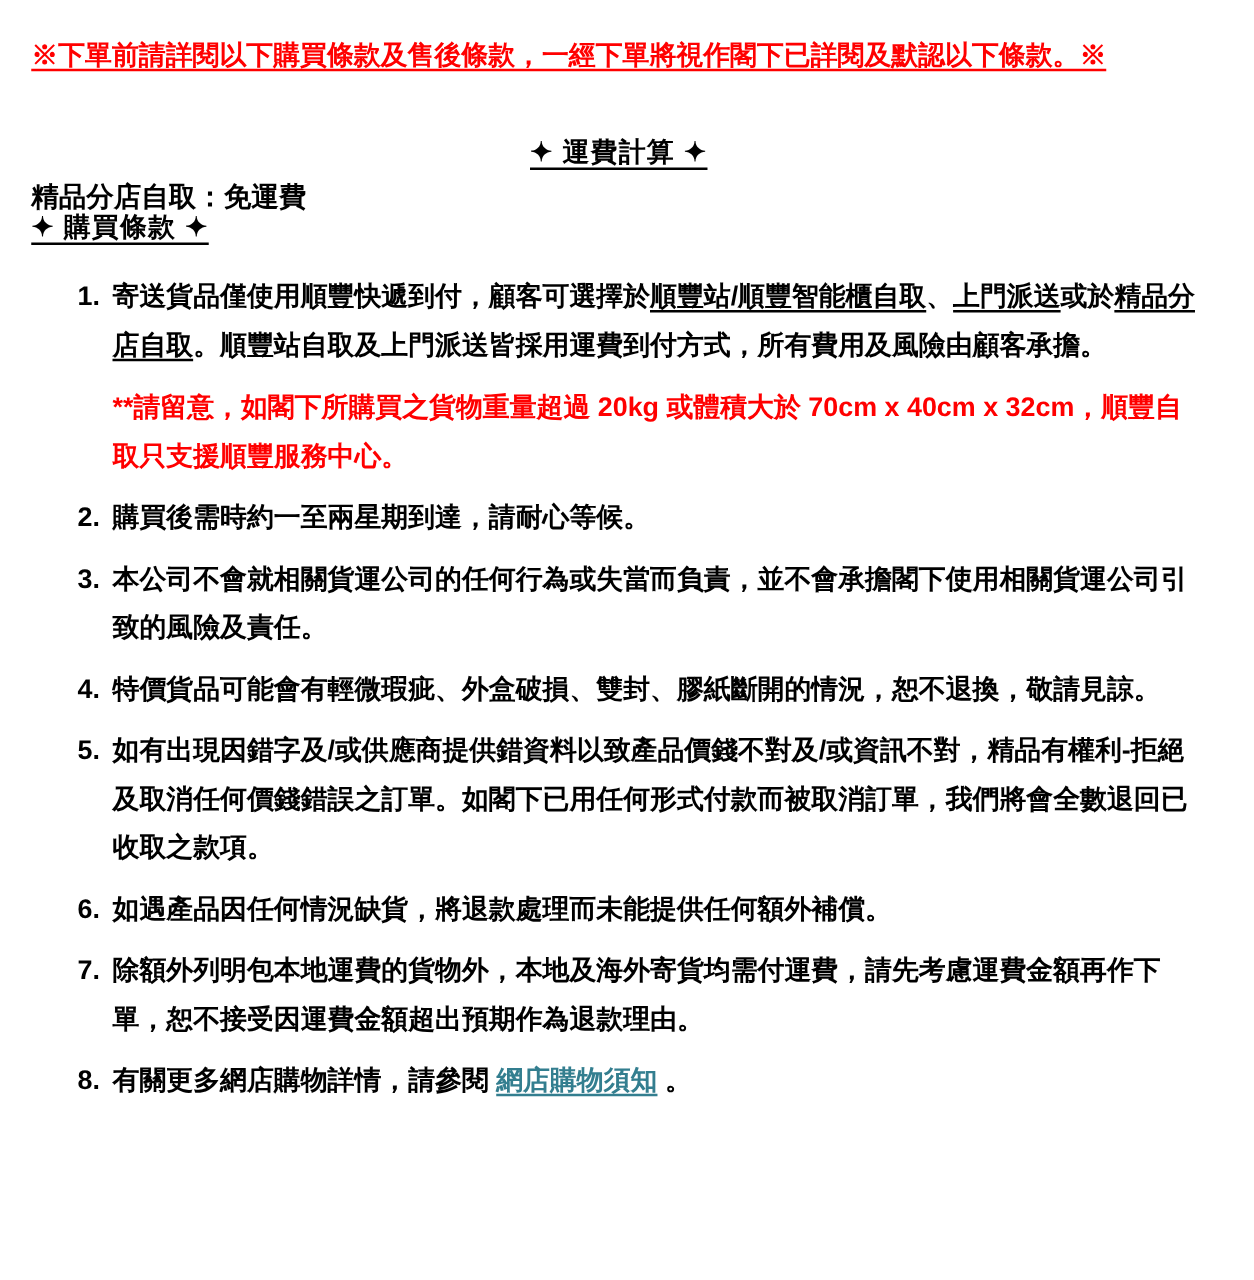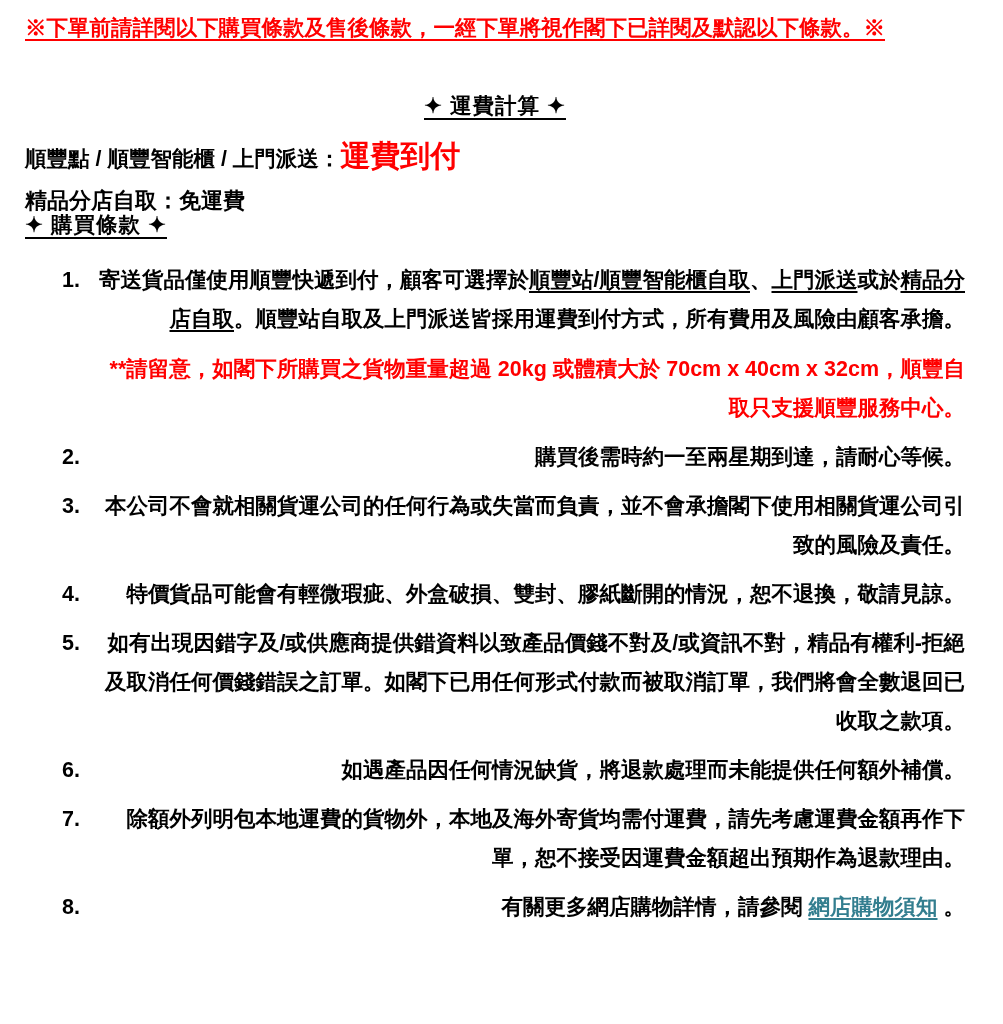--- a/index.html
+++ b/index.html
@@ -6,21 +6,21 @@
   html, body {
     width: 1003px;
     background: #ffffff;
     font-family: "Liberation Sans", sans-serif;
     font-weight: 700;
     color: #000000;
   }
   .page {
     width: 1003px;
     height: 1024px;
-    padding: 16px 38px 0 25px;
+    padding: 32px 38px 0 25px;
     overflow: hidden;
   }
   .top-notice {
     color: var(--accent-red, #ff0000);
     font-size: 21.5px;
     line-height: 24px;
     text-decoration: underline;
     text-decoration-thickness: 2px;
     text-underline-offset: 4px;
   }
@@ -56,21 +56,21 @@
     line-height: 39px;
   }
   .term {
     display: flex;
     margin-bottom: 10px;
   }
   .num {
     flex: none;
     width: 28px;
   }
-  .body { flex: 1; text-align: right; }
+  .body { flex: 1; }
   .u {
     text-decoration: underline;
     text-decoration-thickness: 2px;
     text-underline-offset: 4px;
   }
   .red-note {
     color: var(--accent-red, #ff0000);
     margin-top: 11px;
   }
   .guide-link {
@@ -84,21 +84,20 @@
 </style>
 </head>
 <body>
 
 <div class="page">
 
   <p class="top-notice">※下單前請詳閱以下購買條款及售後條款，一經下單將視作閣下已詳閱及默認以下條款。※</p>
 
   <h2 class="section-heading shipping">✦ 運費計算 ✦</h2>
 
-  <p class="ship-line1"><span>順豐點 / 順豐智能櫃 / 上門派送：</span><span class="cod-big-red">運費到付</span></p>
 
   <p class="ship-line2">精品分店自取：免運費</p>
 
   <h2 class="section-heading terms">✦ 購買條款 ✦</h2>
 
   <ol class="terms-list">
 
     <li class="term">
       <span class="num">1.</span>
       <div class="body">

